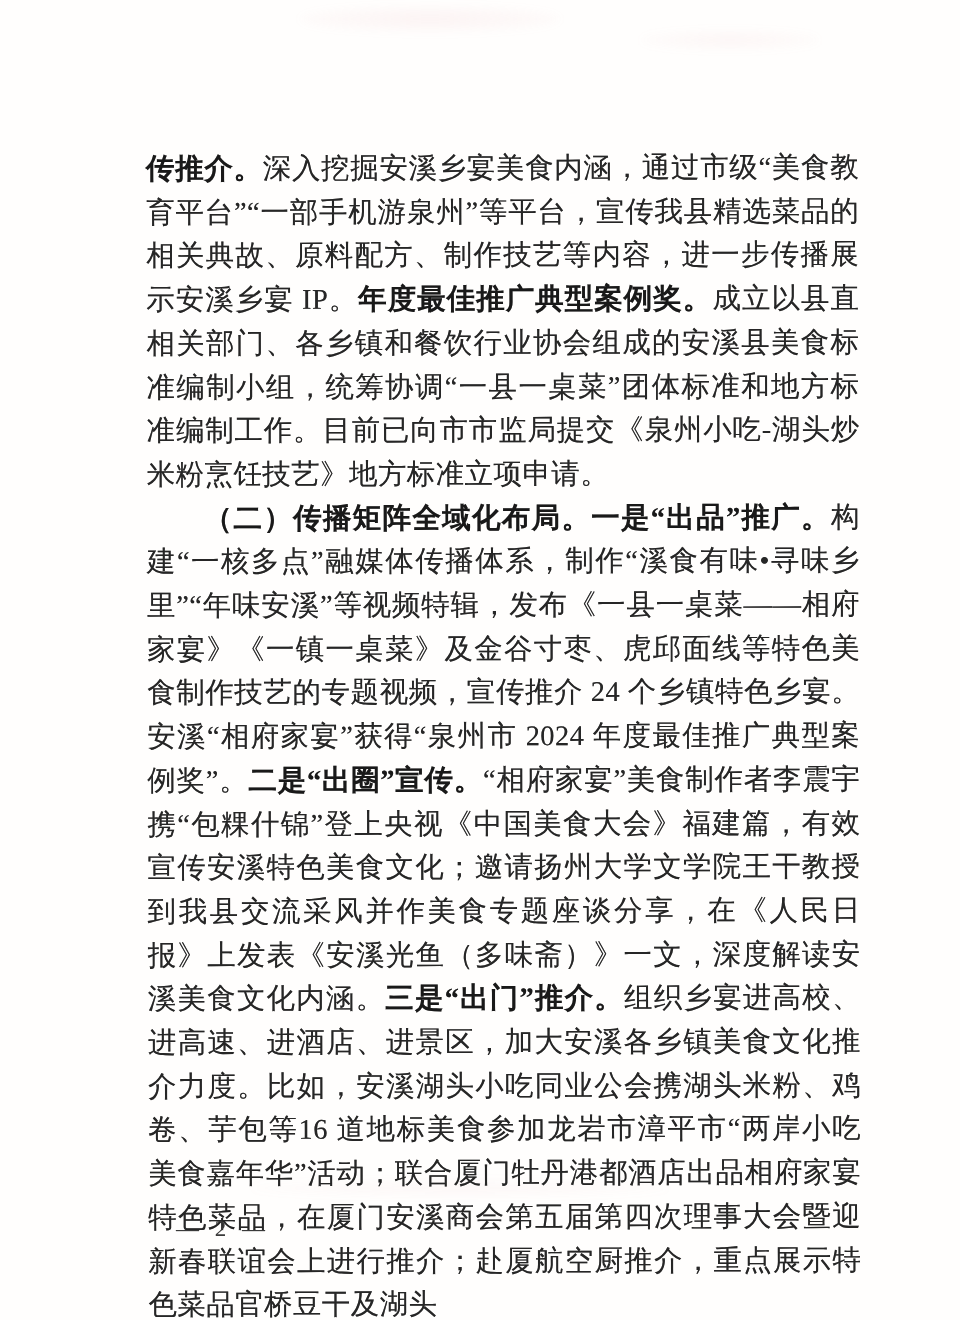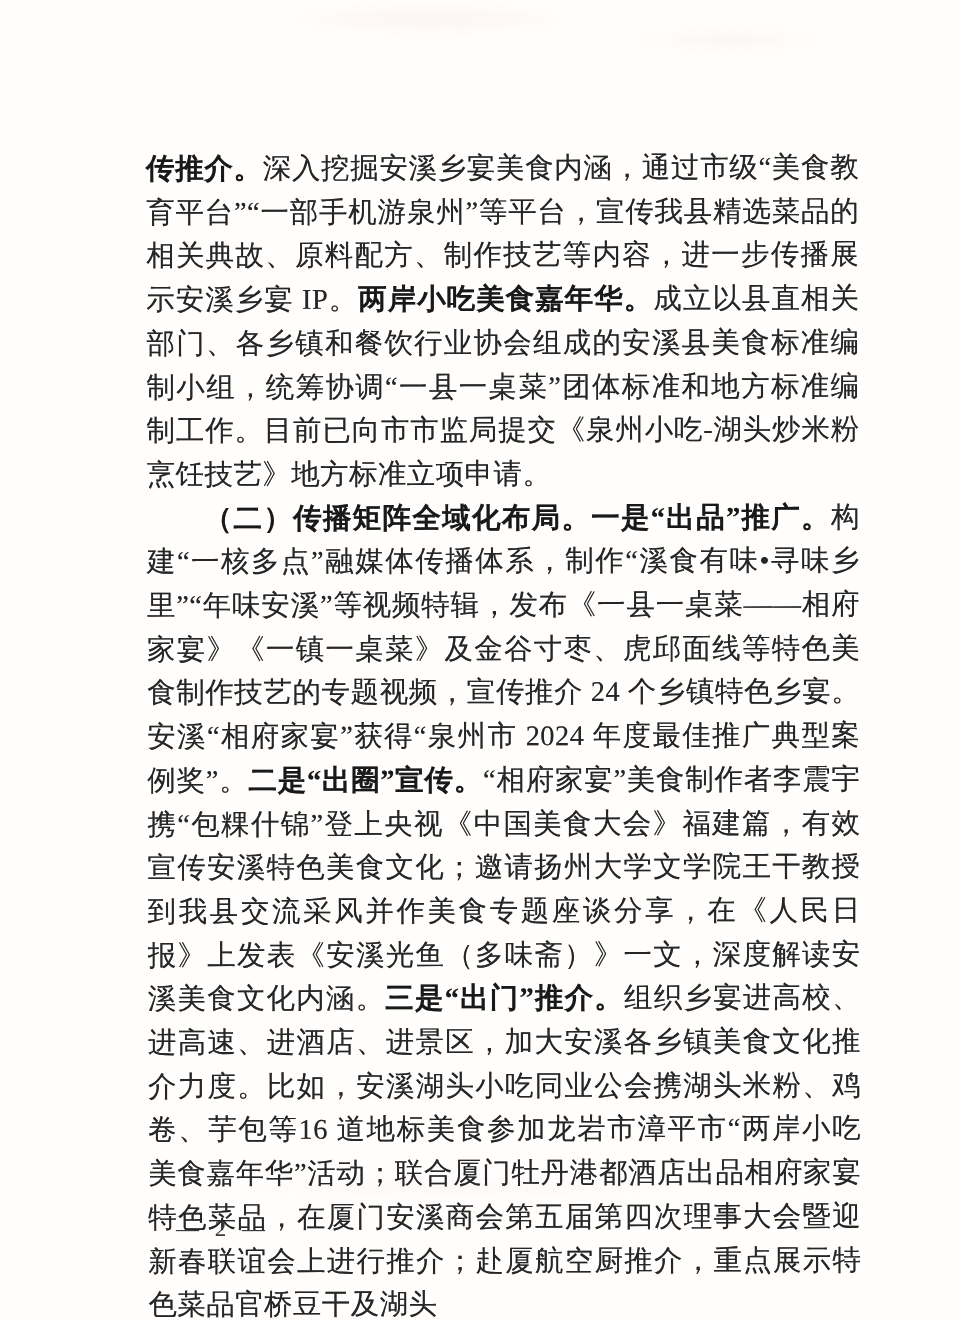--- a/index.html
+++ b/index.html
@@ -73,18 +73,18 @@
 </style>
 </head>
 <body>
 
 <div class="scan-page">
   <div class="artifact a1"></div>
   <div class="artifact a2"></div>
   <div class="artifact a3"></div>
 
   <div class="doc-body">
-      <p class="para"><span class="seg bold">传推介。</span><span class="seg">深入挖掘安溪乡宴美食内涵，通过市级“美食教育平台”“一部手机游泉州”等平台，宣传我县精选菜品的相关典故、原料配方、制作技艺等内容，进一步传播展示安溪乡宴 IP。</span><span class="seg bold">两岸小吃美食嘉年华。</span><span class="seg">成立以县直相关部门、各乡镇和餐饮行业协会组成的安溪县美食标准编制小组，统筹协调“一县一桌菜”团体标准和地方标准编制工作。目前已向市市监局提交《泉州小吃-湖头炒米粉烹饪技艺》地方标准立项申请。</span></p>
+      <p class="para"><span class="seg bold">传推介。</span><span class="seg">深入挖掘安溪乡宴美食内涵，通过市级“美食教育平台”“一部手机游泉州”等平台，宣传我县精选菜品的相关典故、原料配方、制作技艺等内容，进一步传播展示安溪乡宴 IP。</span><span class="seg bold">年度最佳推广典型案例奖。</span><span class="seg">成立以县直相关部门、各乡镇和餐饮行业协会组成的安溪县美食标准编制小组，统筹协调“一县一桌菜”团体标准和地方标准编制工作。目前已向市市监局提交《泉州小吃-湖头炒米粉烹饪技艺》地方标准立项申请。</span></p>
       <p class="para indent"><span class="seg bold">（二）传播矩阵全域化布局。一是“出品”推广。</span><span class="seg">构建“一核多点”融媒体传播体系，制作“溪食有味•寻味乡里”“年味安溪”等视频特辑，发布《一县一桌菜——相府家宴》《一镇一桌菜》及金谷寸枣、虎邱面线等特色美食制作技艺的专题视频，宣传推介 24 个乡镇特色乡宴。安溪“相府家宴”获得“泉州市 2024 年度最佳推广典型案例奖”。</span><span class="seg bold">二是“出圈”宣传。</span><span class="seg">“相府家宴”美食制作者李震宇携“包粿什锦”登上央视《中国美食大会》福建篇，有效宣传安溪特色美食文化；邀请扬州大学文学院王干教授到我县交流采风并作美食专题座谈分享，在《人民日报》上发表《安溪光鱼（多味斋）》一文，深度解读安溪美食文化内涵。</span><span class="seg bold">三是“出门”推介。</span><span class="seg">组织乡宴进高校、进高速、进酒店、进景区，加大安溪各乡镇美食文化推介力度。比如，安溪湖头小吃同业公会携湖头米粉、鸡卷、芋包等16 道地标美食参加龙岩市漳平市“两岸小吃美食嘉年华”活动；联合厦门牡丹港都酒店出品相府家宴特色菜品，在厦门安溪商会第五届第四次理事大会暨迎新春联谊会上进行推介；赴厦航空厨推介，重点展示特色菜品官桥豆干及湖头</span></p>
     </div>
 
   <div class="page-number">— 2 —</div>
 </div>
 
 </body></html>

